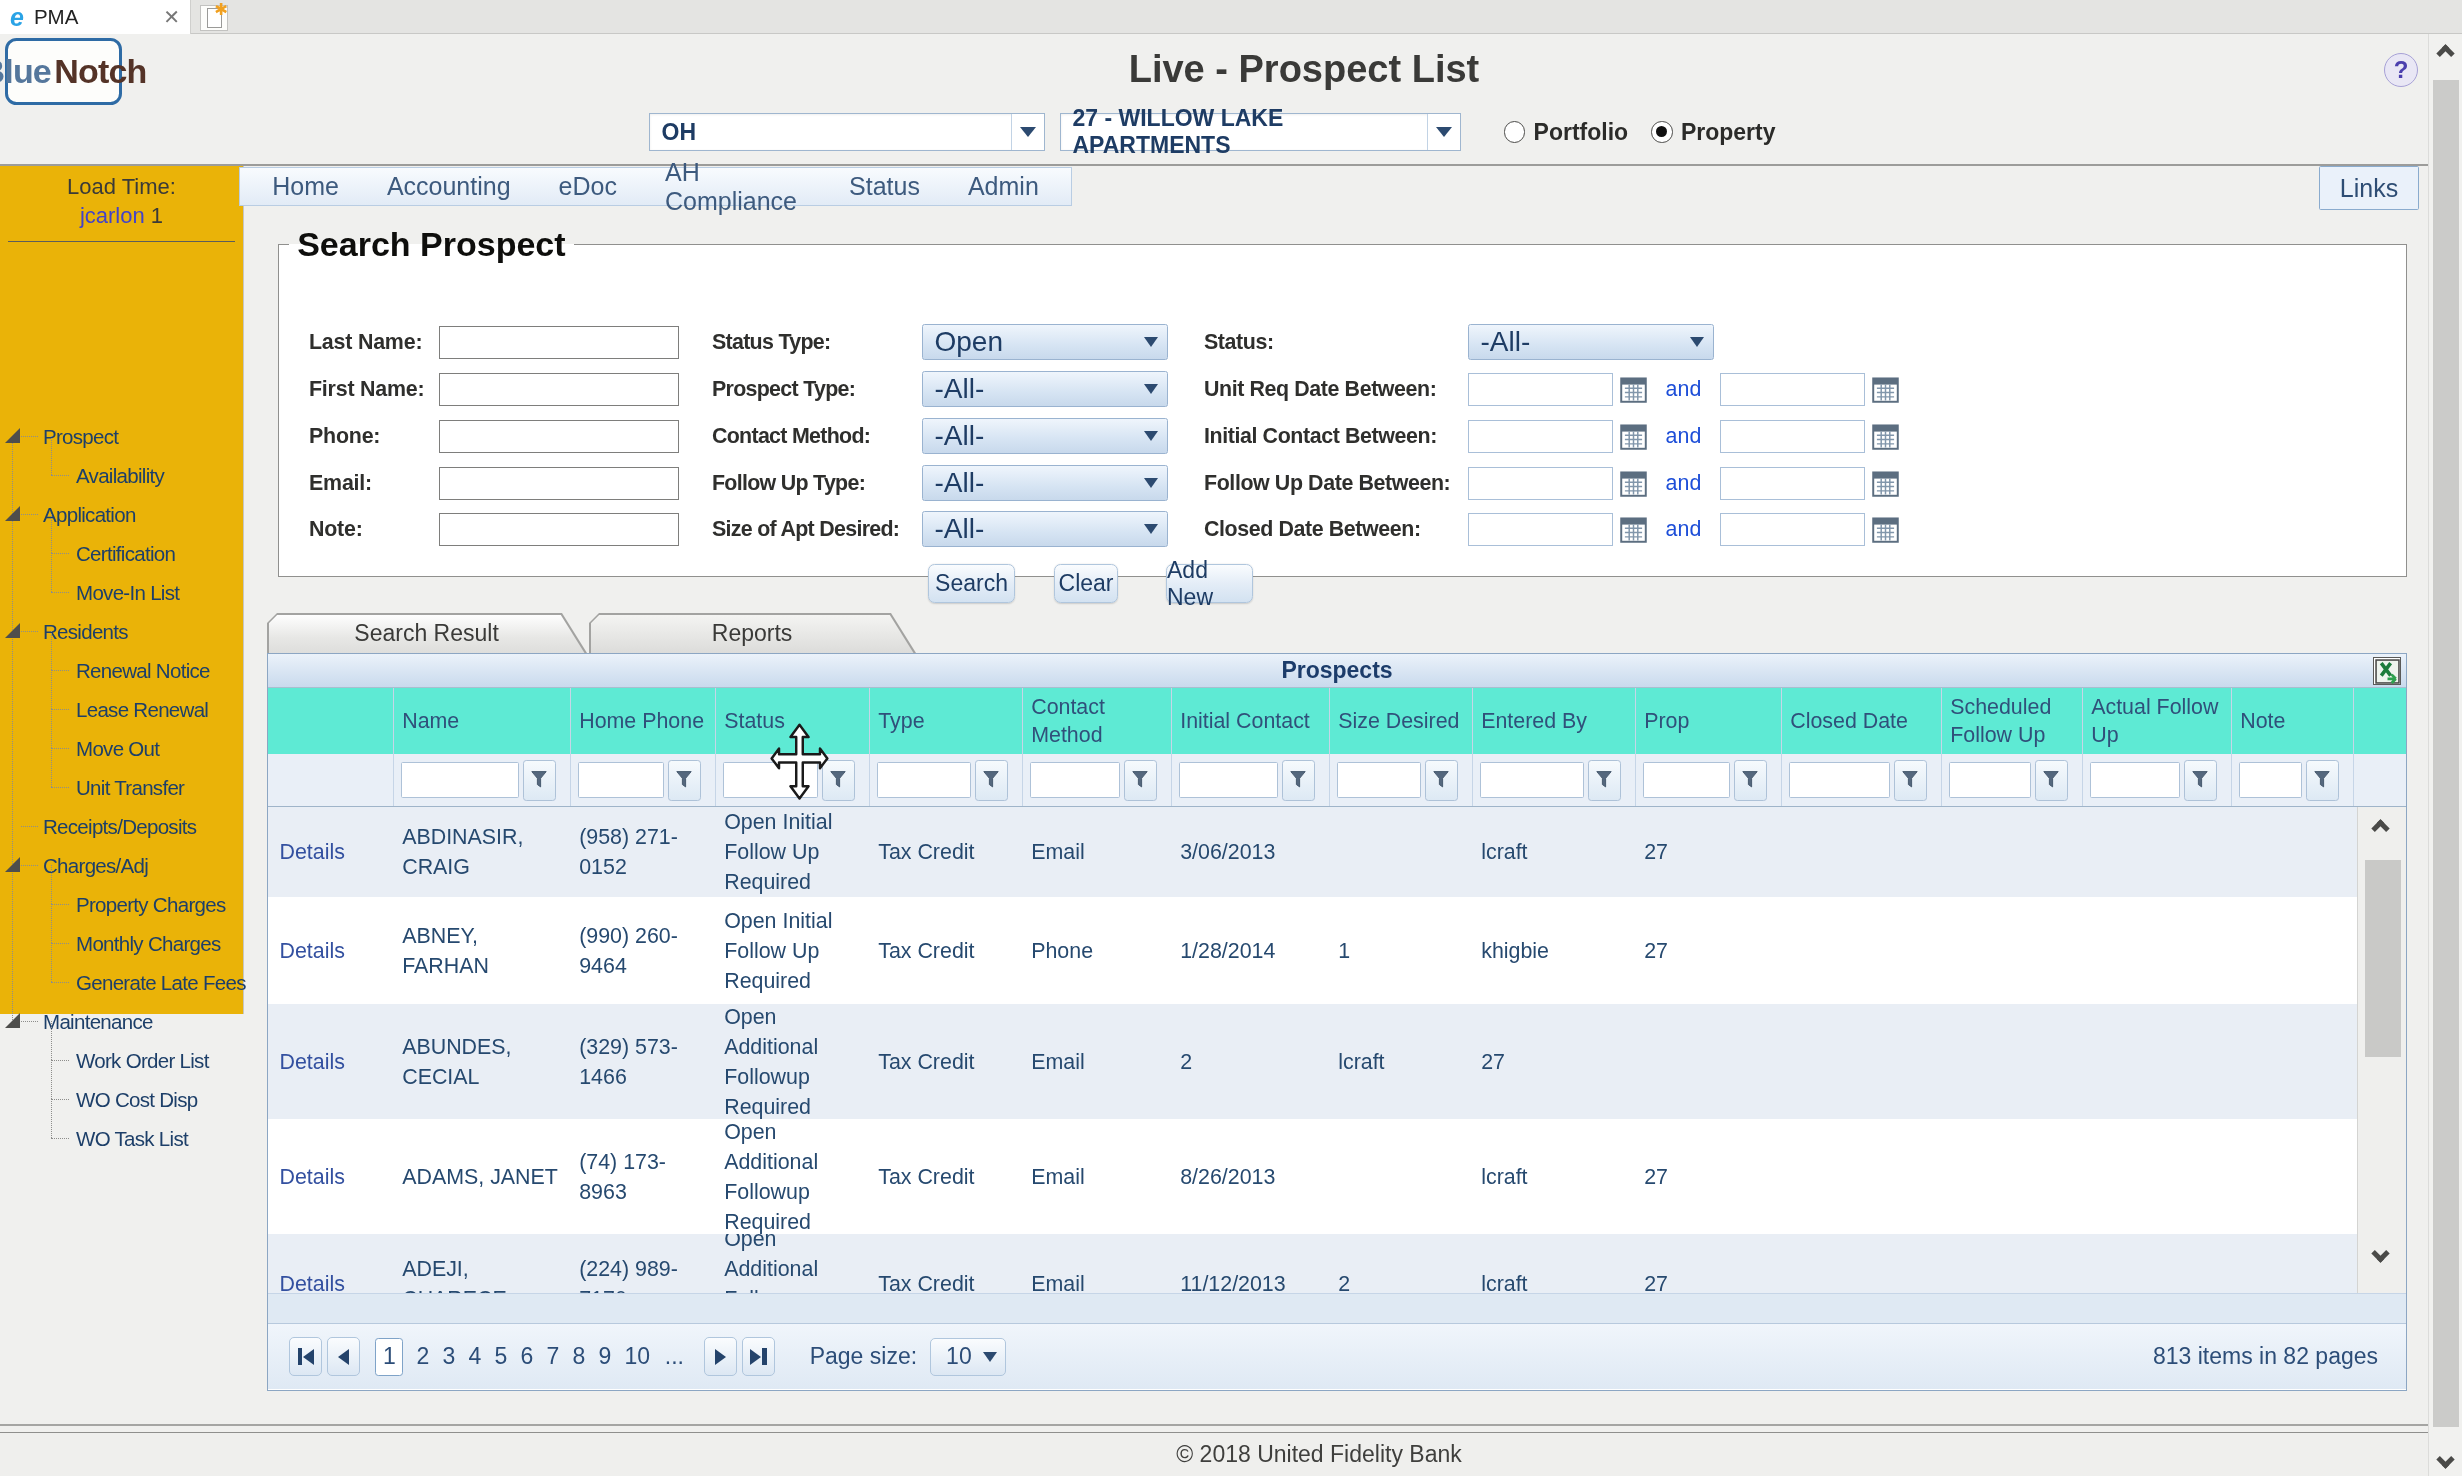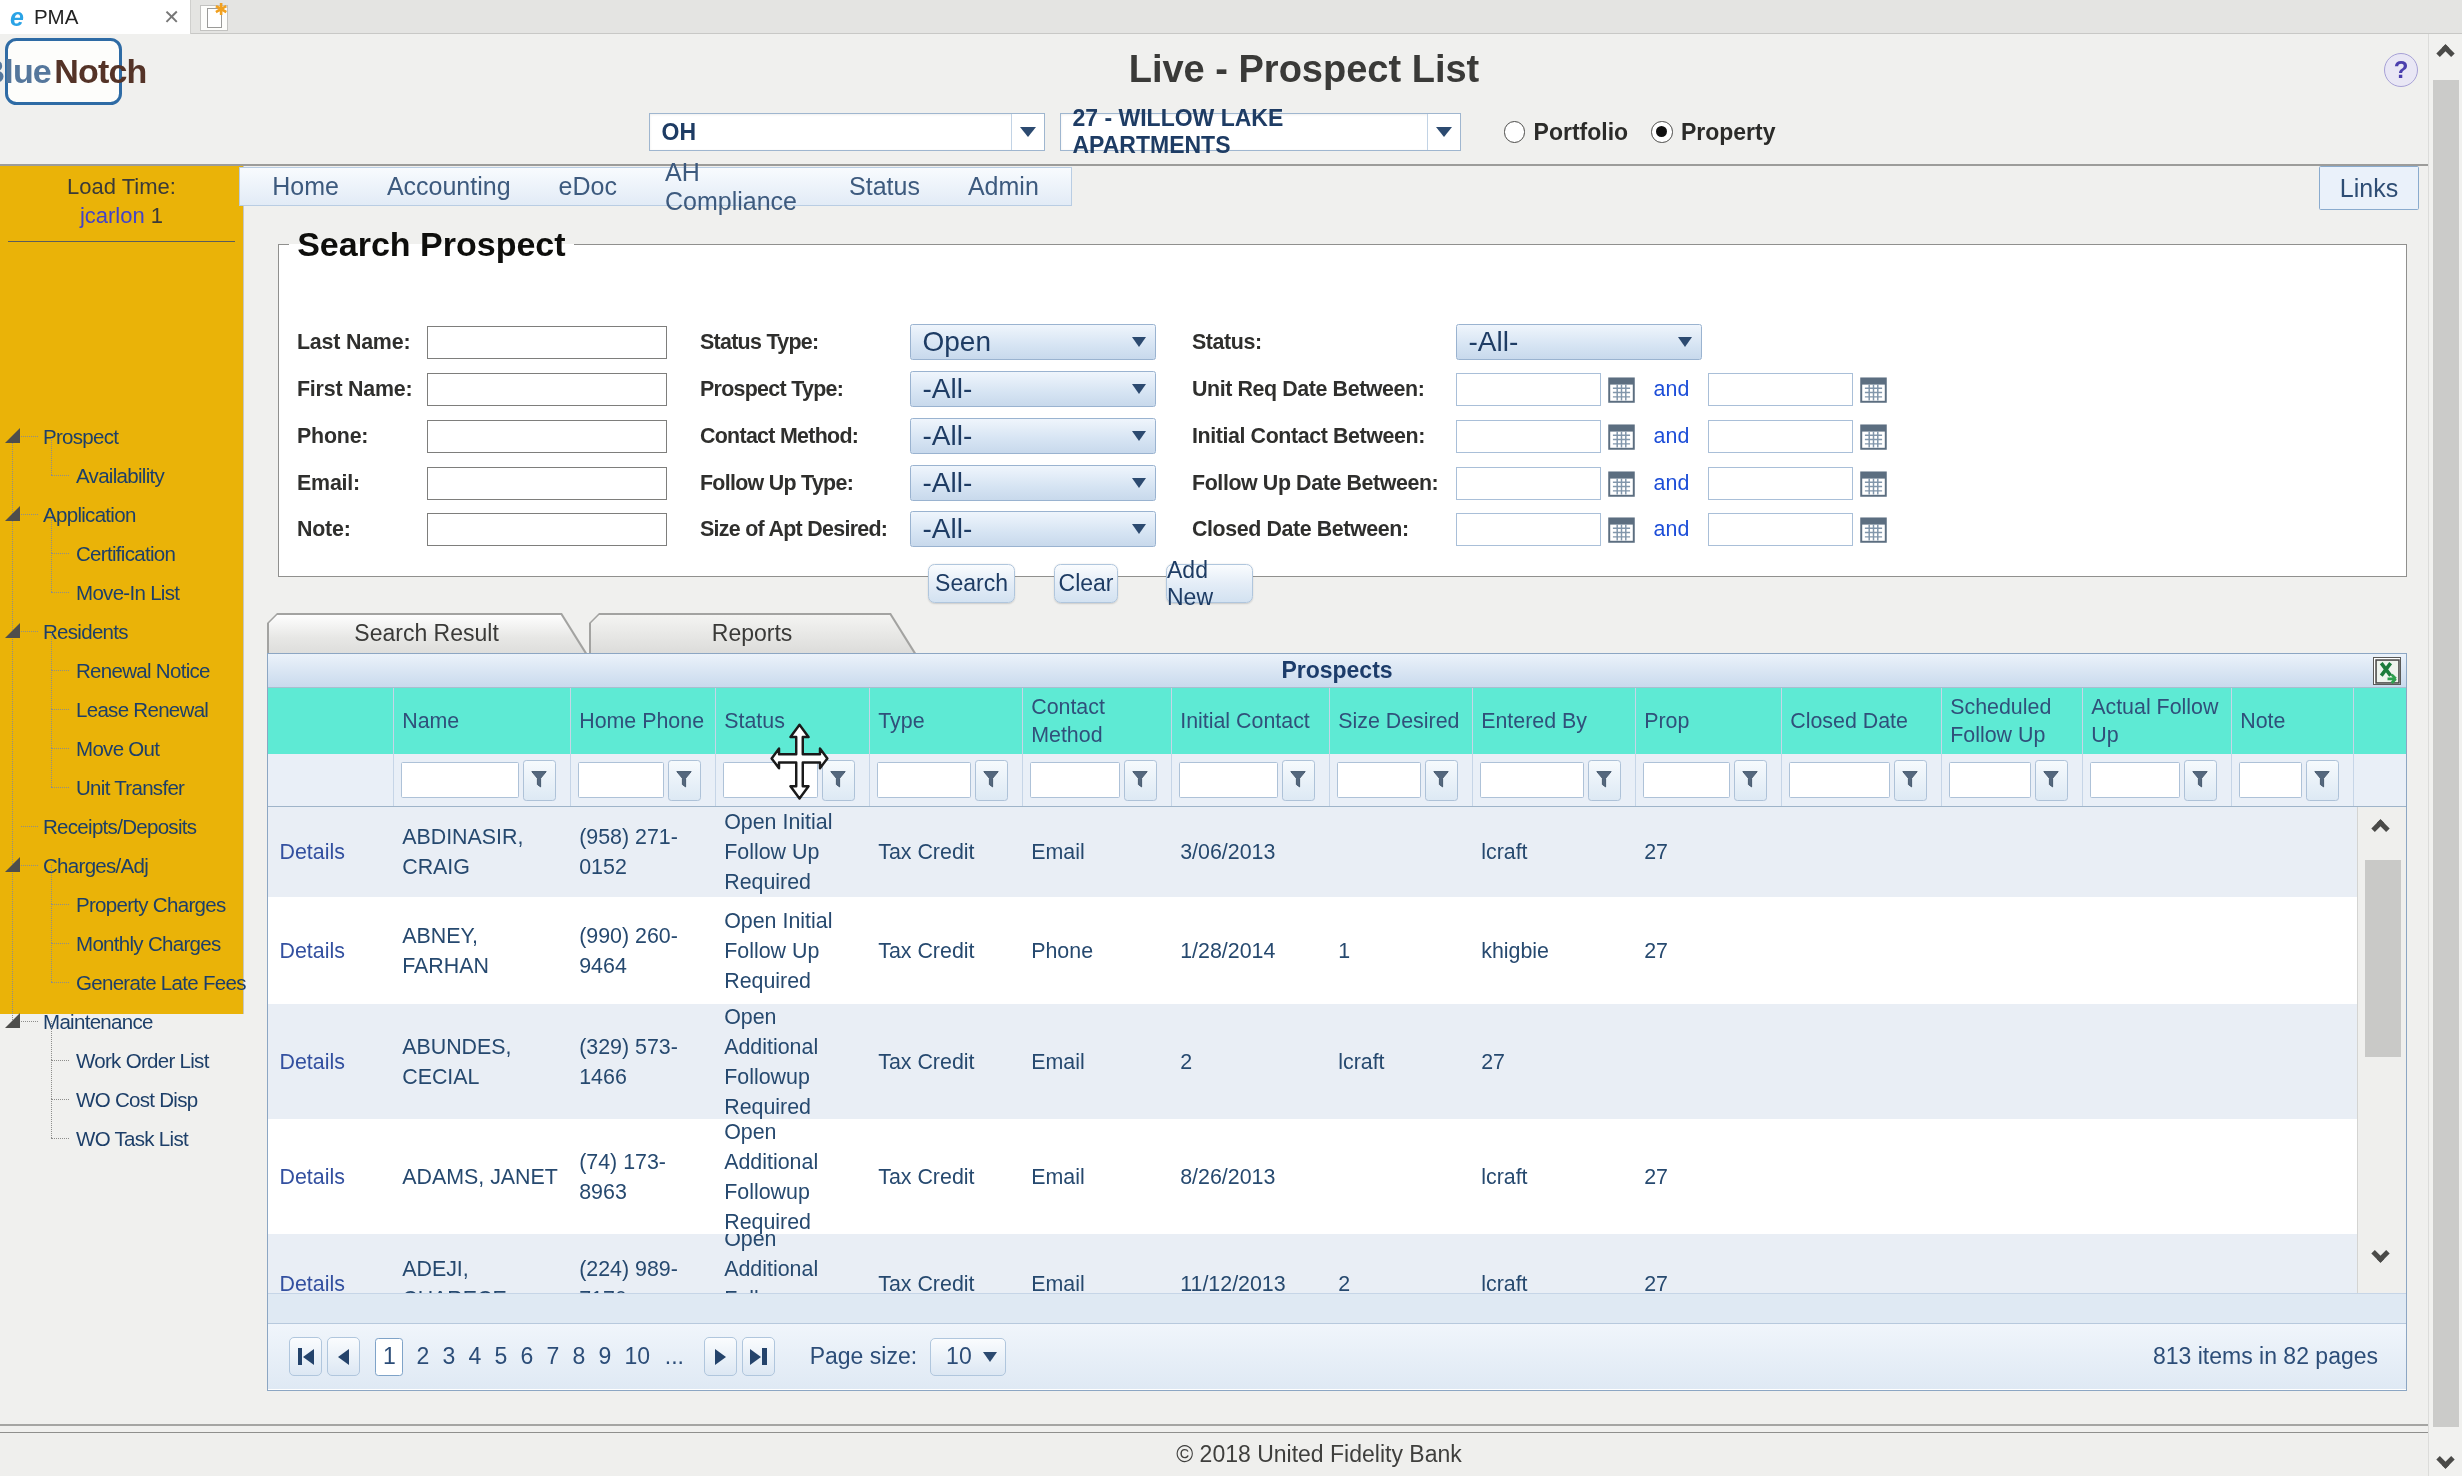--- a/index.html
+++ b/index.html
@@ -62,21 +62,21 @@
   .trow.child::after { content:""; position:absolute; left:51px; width:18px; top:19px; border-top:1.6px dotted #8d8d8b; }
 
   
   .menubar { position:absolute; left:239px; top:167px; width:833px; height:39px; background:linear-gradient(180deg,#f8fbfe,#e2ebf6); border:0.8px solid #b9cde3; display:flex; align-items:center; padding:0 8.2px; }
   .menu-item { padding:0 24px; font-size:25px; color:#3d5a7e; }
   .links-btn { position:absolute; left:2319px; top:166px; width:100px; height:44px; background:#eaf1fa; border:0.8px solid #8aabce; font-size:25px; color:#2e4d74; display:flex; align-items:center; justify-content:center; border-radius:1.6px;text-align:center; }
 
   
   fieldset.search { position:absolute; left:278px; top:225px; width:2129px; height:352px; background:#fff; border:0.8px solid #90908e; }
   fieldset.search legend { margin-left:10px; padding:0 8.2px; font-size:34px; font-weight:600; color:#0e0e0c; }
-  .f-row { position:absolute; height:38px; display:flex; align-items:center; }
+  .f-row { position:absolute; height:38px; display:flex; align-items:center;margin-left:12px; }
   .f-label { font-size:21.4px; font-weight:bold; color:#2f2f2d; letter-spacing:-0.2px; }
   .c1 { left:18px; } .c1 .f-label { width:130px; }
   .c2 { left:421px; } .c2 .f-label { width:210px; letter-spacing:-0.7px; }
   .c3 { left:913px; } .c3 .f-label { width:264px; letter-spacing:-0.4px; }
   .ti { width:240px; height:33px; border:1.6px solid #7e7e7c; background:#fff; }
   .sel { position:relative; width:246px; height:36px; background:linear-gradient(#eff5fc,#d6e4f3 60%,#c8d9ec); border:0.8px solid #9ab3d0; border-radius:2.5px; display:flex; align-items:center; padding:0 33px 0 11.5px; color:#1e3c64; font-size:28px; }
   .sel .dd-arrow { position:absolute; right:9px; border-left-width:7.4px; border-right-width:7.4px; border-top-width:10px; }
   .di { width:145px; height:33px; border:0.8px solid #a9bfd8; background:#fff; }
   .cal { margin-left:6.6px; display:flex; }
   .and { margin:0 19px; font-size:21.4px; color:#1d4ed8; }

